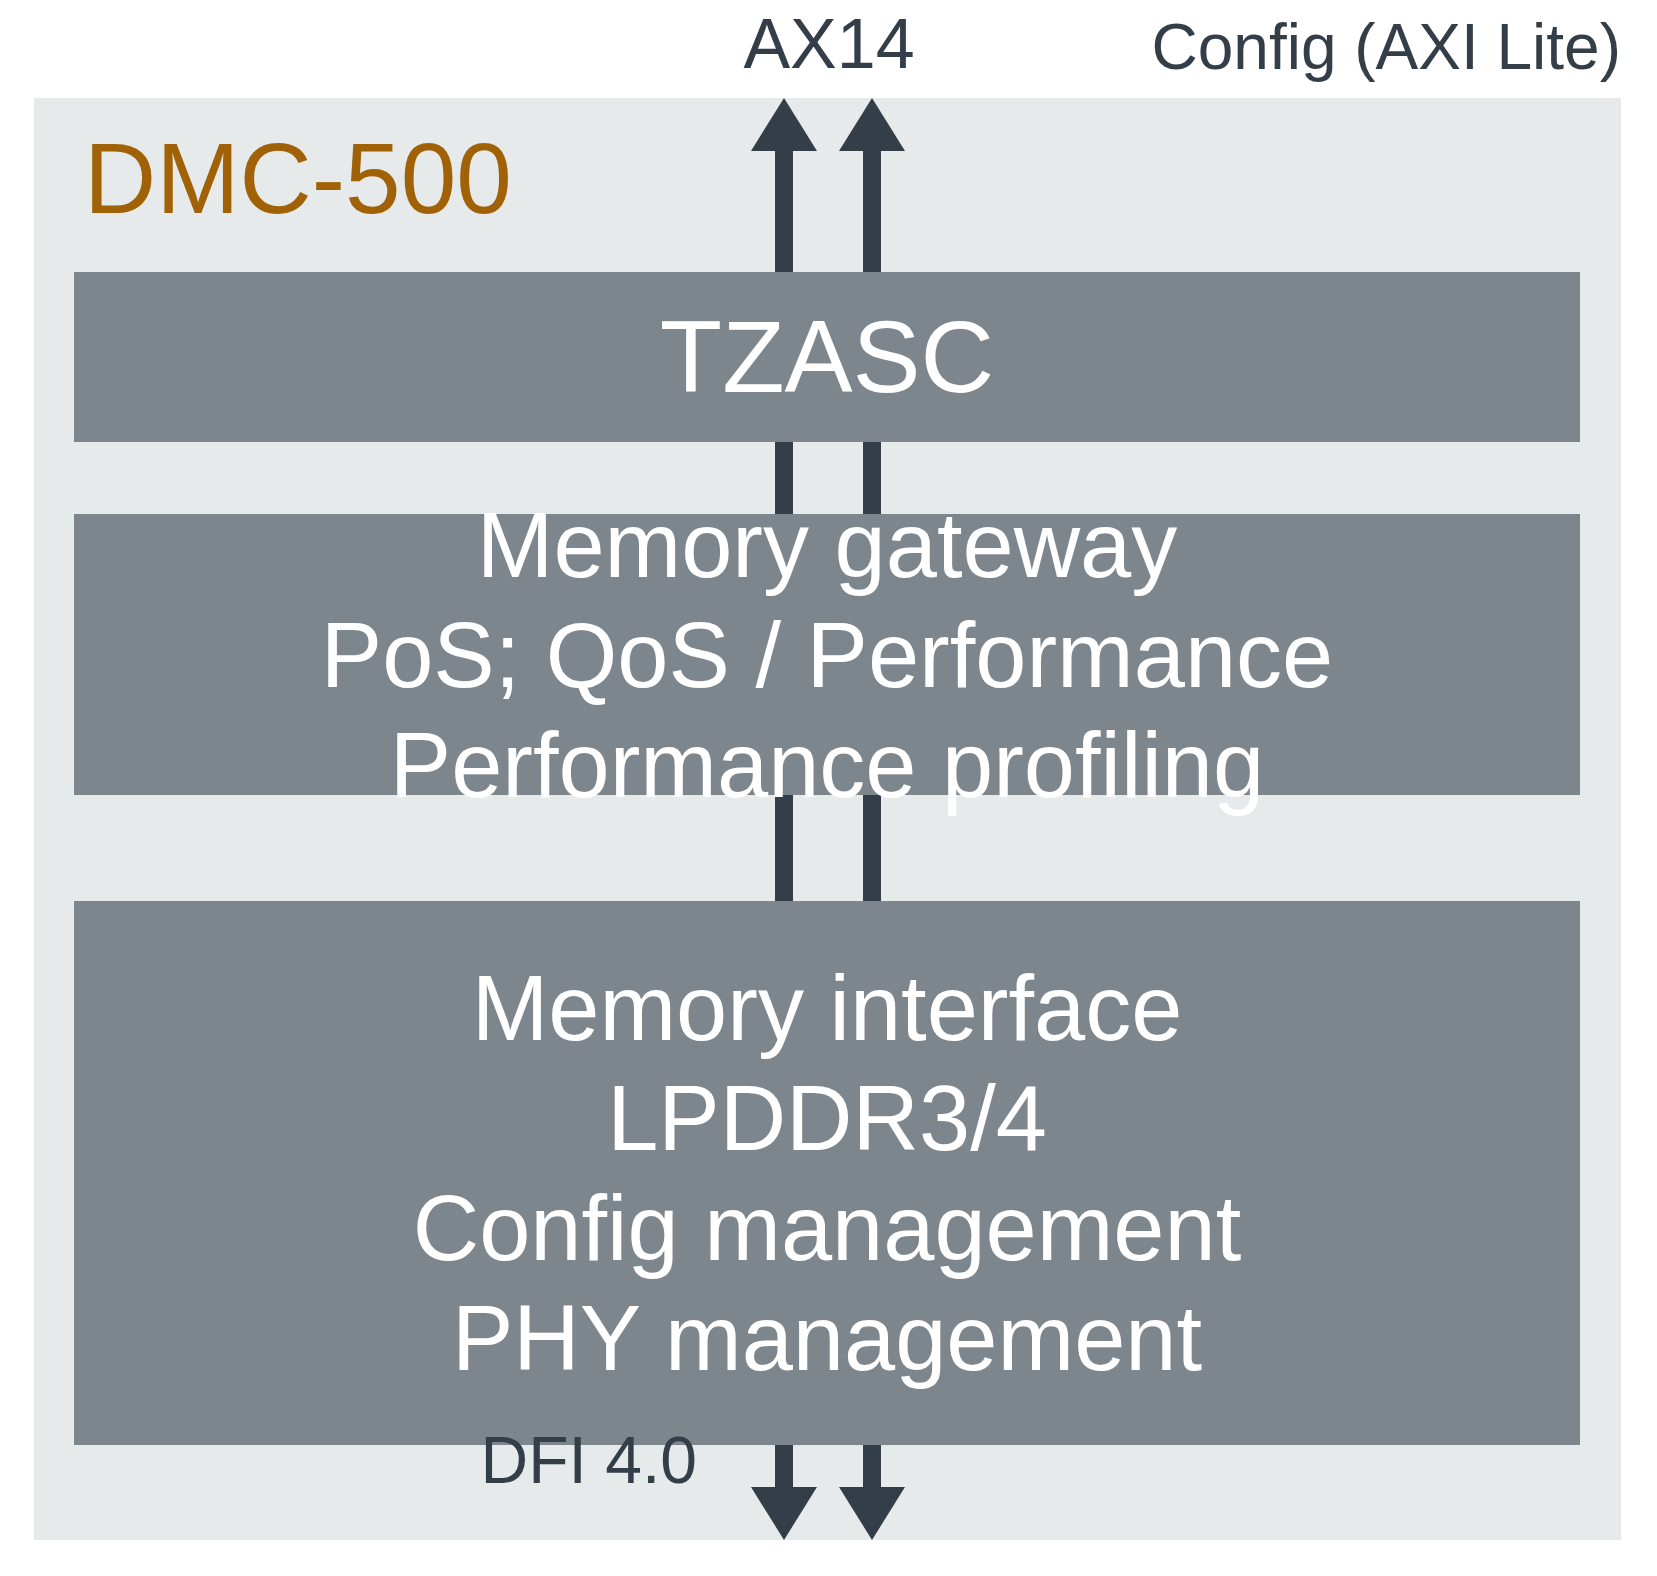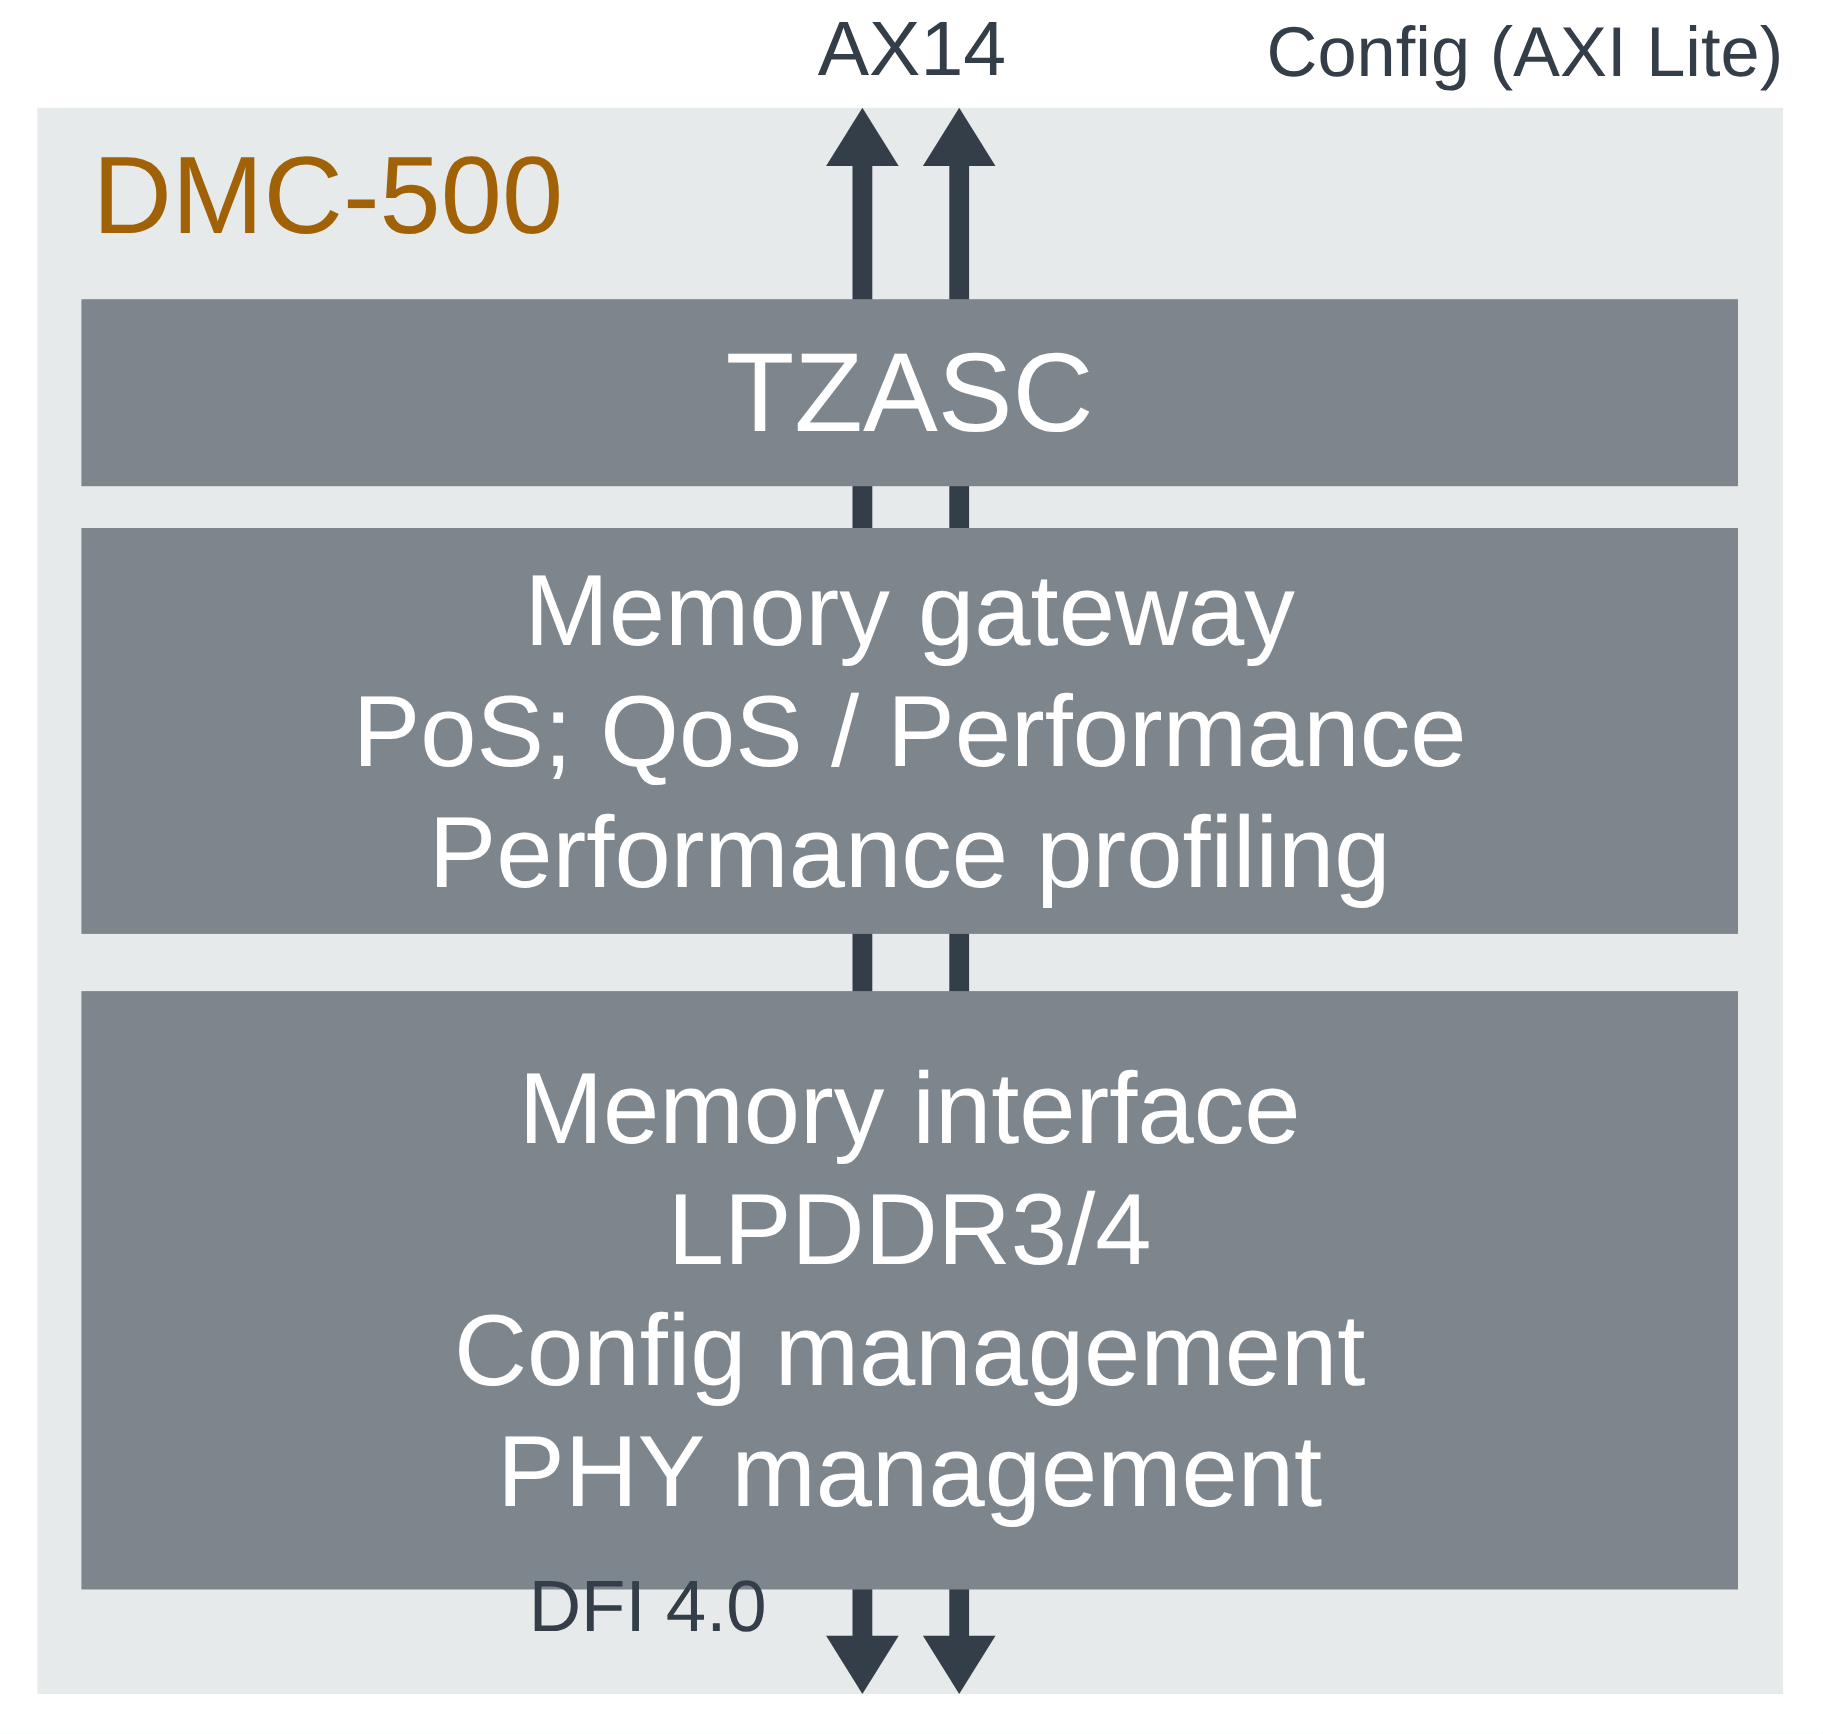--- a/index.html
+++ b/index.html
@@ -58,21 +58,21 @@
     text-align: center;
     z-index: 2;
   }
   .block .line {
     font-size: 92px;
     line-height: 110px;
     white-space: nowrap;
   }
   .block-tzasc     { top: 272px; height: 170px; }
   .block-tzasc .line { font-size: 102px; text-align: right; }
-  .block-gateway   { top: 480px; height: 369px; }
+  .block-gateway   { top: 514px; height: 281px; }
   .block-interface { top: 901px; height: 544px; }
 
   .shaft {
     position: absolute;
     width: 18px;
     top: 145px;
     height: 1348px;
     background: #333e49;
     z-index: 1;
   }

